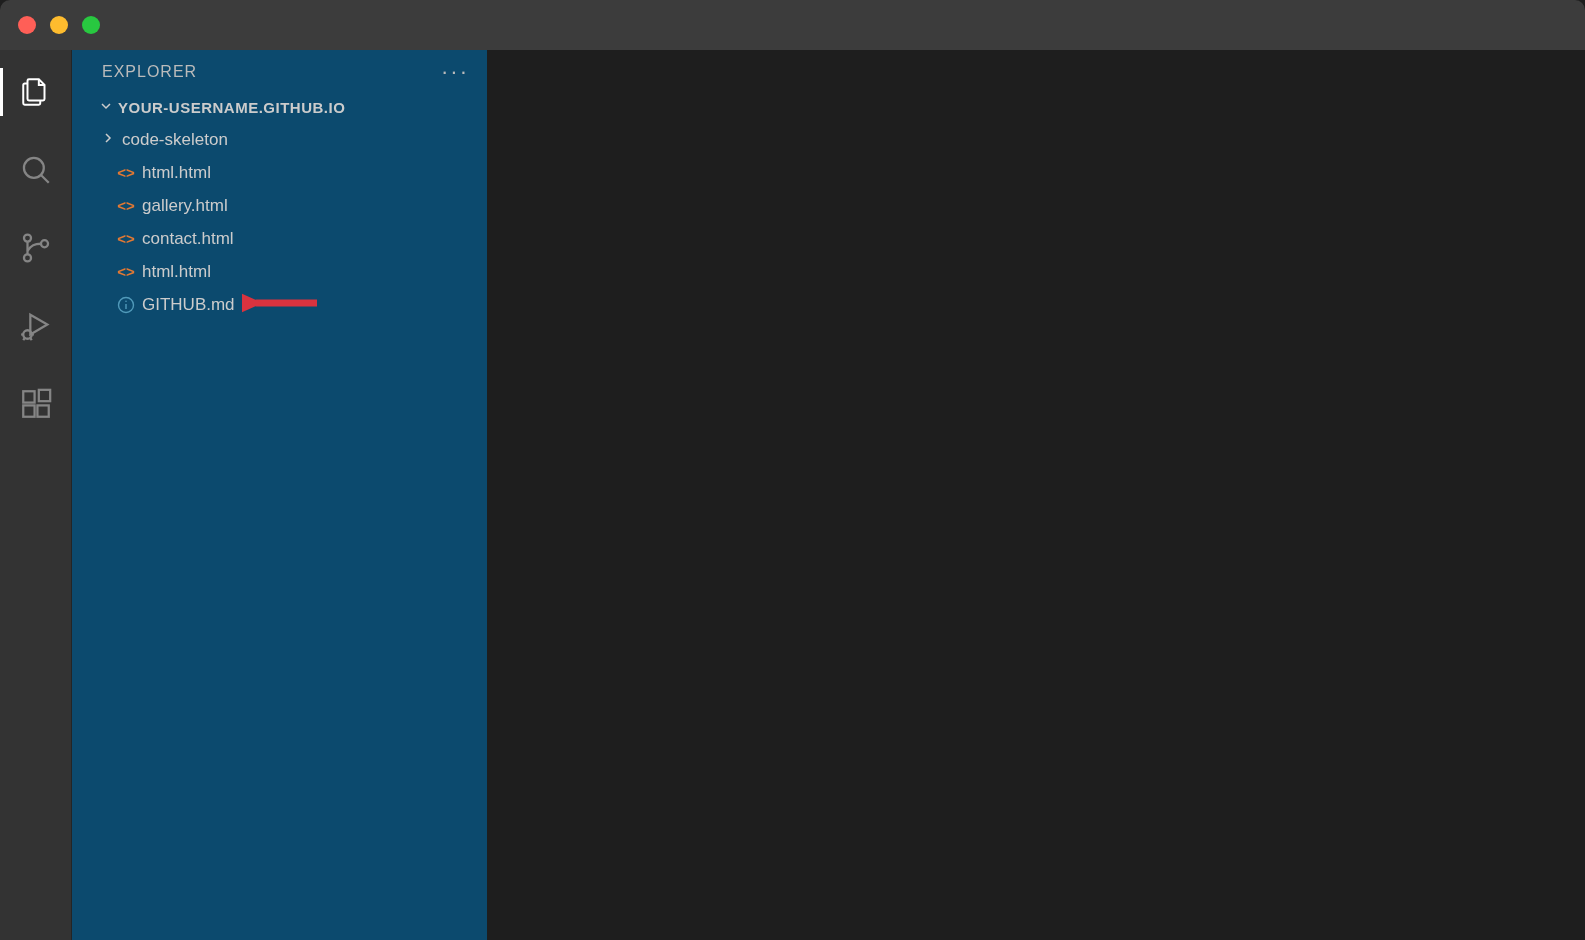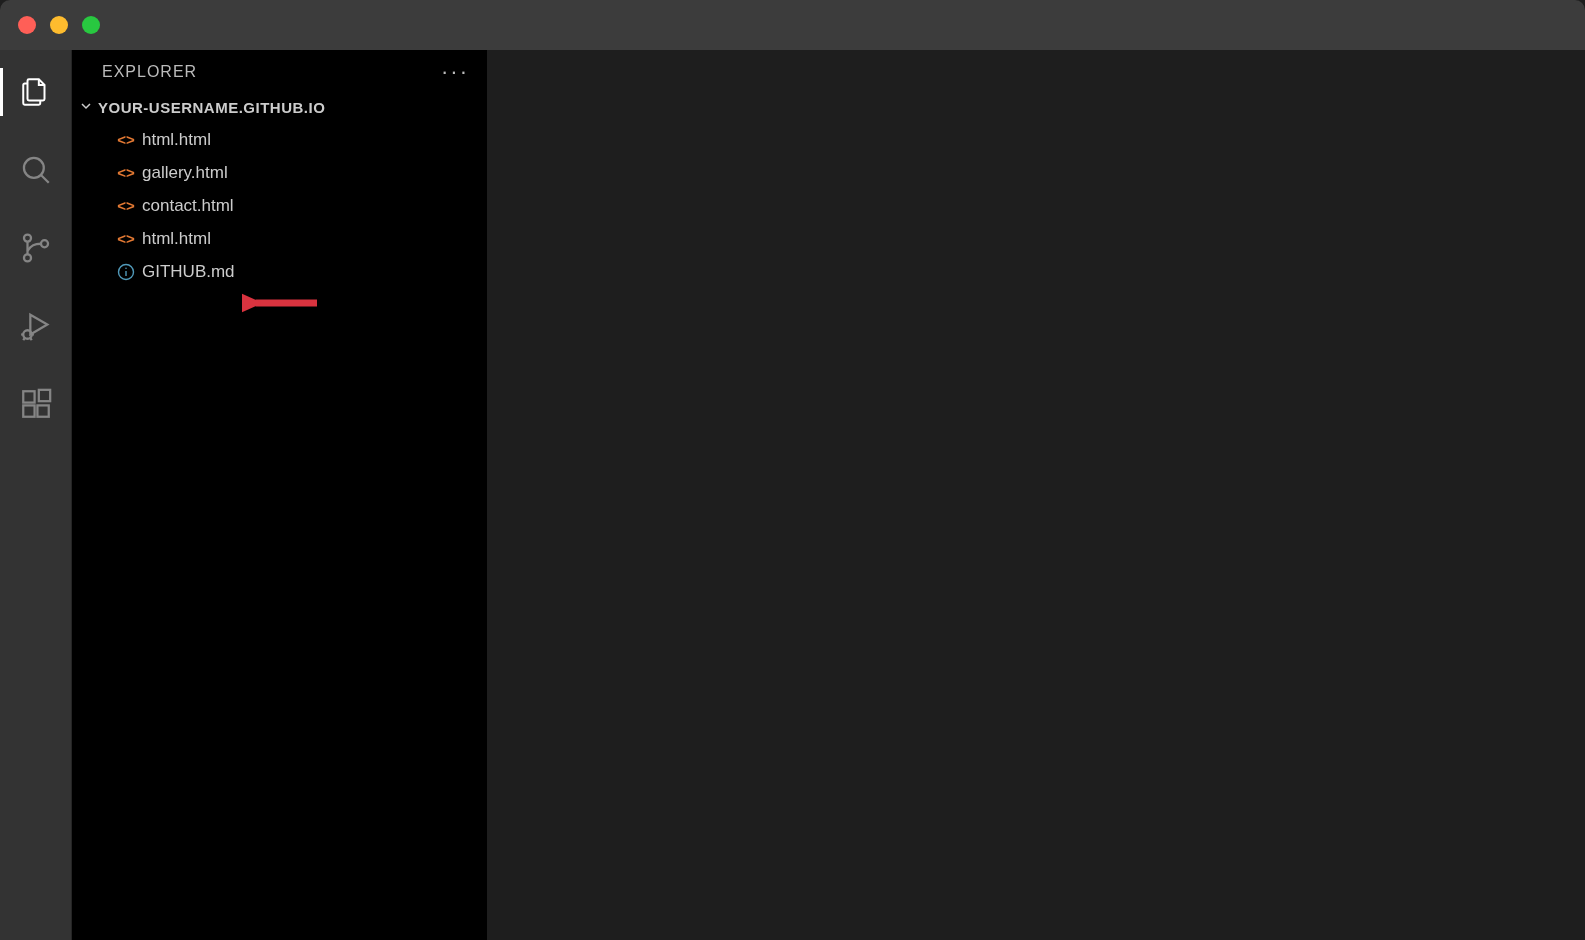--- a/index.html
+++ b/index.html
@@ -62,21 +62,21 @@
       background: #ffffff;
     }
     .activity-item svg {
       width: 34px;
       height: 34px;
     }
     .activity-item.active svg { stroke: #ffffff; fill: none; }
     .activity-item:not(.active) svg { stroke: #858585; fill: none; }
     .sidebar {
       width: 415px;
-      background: #000000;
+      background: #0c4a6e;
       display: flex;
       flex-direction: column;
     }
     .sidebar-header {
       height: 44px;
       display: flex;
       align-items: center;
       justify-content: space-between;
       padding: 0 18px 0 30px;
       color: #bbbbbb;
@@ -85,21 +85,21 @@
     }
     .ellipsis-icon {
       color: #bbbbbb;
       font-size: 22px;
       cursor: pointer;
       letter-spacing: 2px;
     }
     .folder-header {
       display: flex;
       align-items: center;
-      padding: 4px 4px;
+      padding: 4px 24px;
       color: #cccccc;
       font-size: 15px;
       font-weight: 700;
       letter-spacing: 0.5px;
       cursor: pointer;
       gap: 2px;
     }
     .folder-header .chevron {
       width: 20px;
       text-align: center;
@@ -214,20 +214,28 @@
     <div class="folder-header">
       <span class="chevron">
         <svg width="16" height="16" viewBox="0 0 16 16">
             <path d="M4 6 l4 4 l4 -4" stroke="#cccccc" stroke-width="1.5" fill="none"></path>
           </svg>
       </span>
       <span>YOUR-USERNAME.GITHUB.IO</span>
     </div>
     <div class="file-tree">
 
+      <div class="tree-item">
+        <span class="chevron">
+          <svg width="16" height="16" viewBox="0 0 16 16">
+              <path d="M6 4 l4 4 l-4 4" stroke="#cccccc" stroke-width="1.5" fill="none"></path>
+            </svg>
+        </span>
+        <span>code-skeleton</span>
+      </div>
 
       <div class="tree-item file">
         <span class="file-icon html-icon">&lt;&gt;</span>
         <span>html.html</span>
       </div>
 
       <div class="tree-item file">
         <span class="file-icon html-icon">&lt;&gt;</span>
         <span>gallery.html</span>
       </div>

